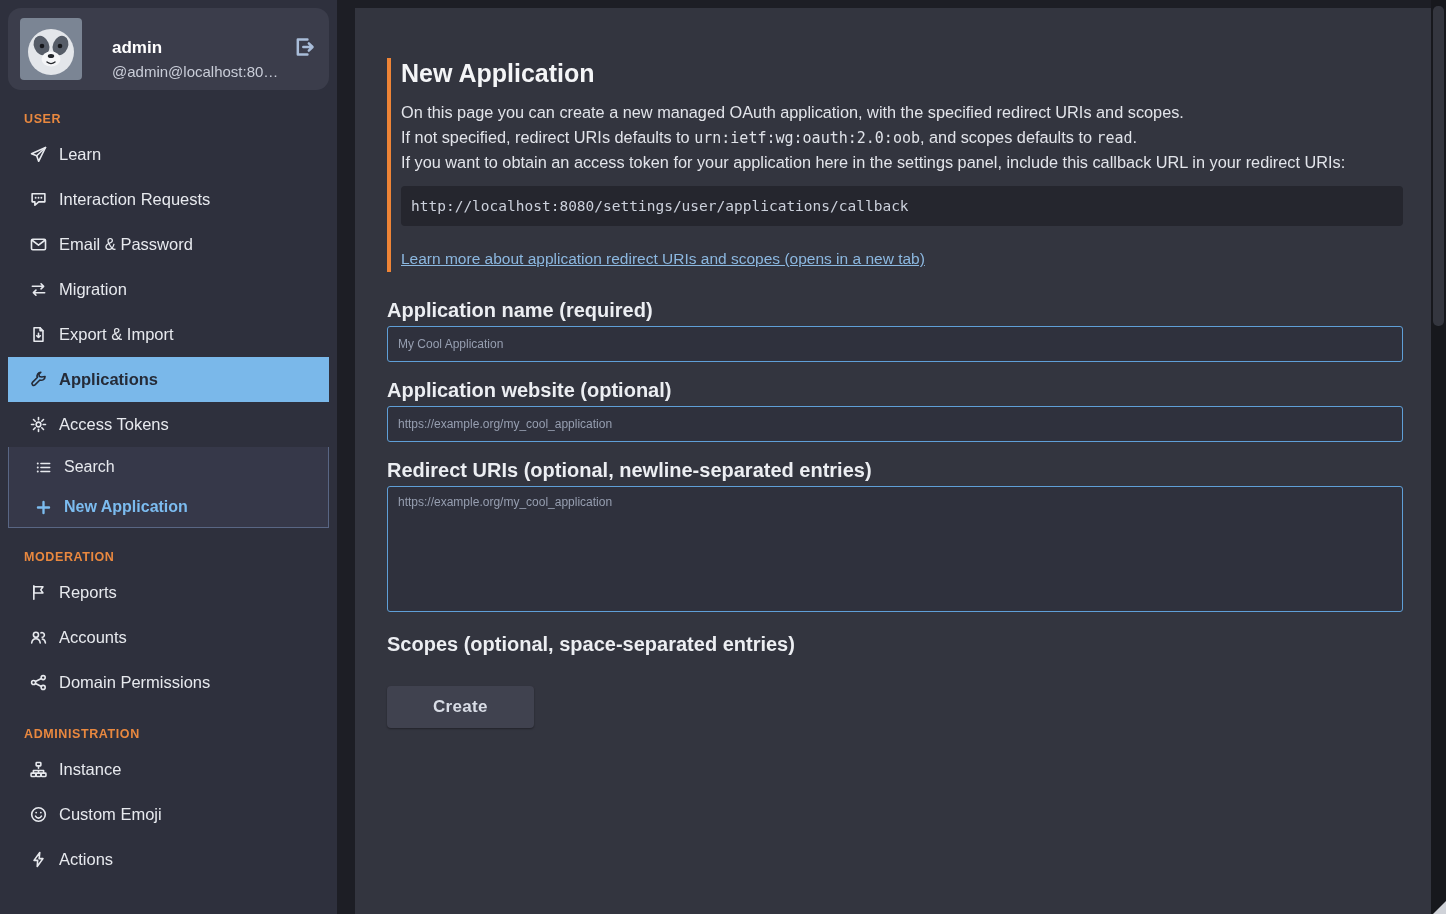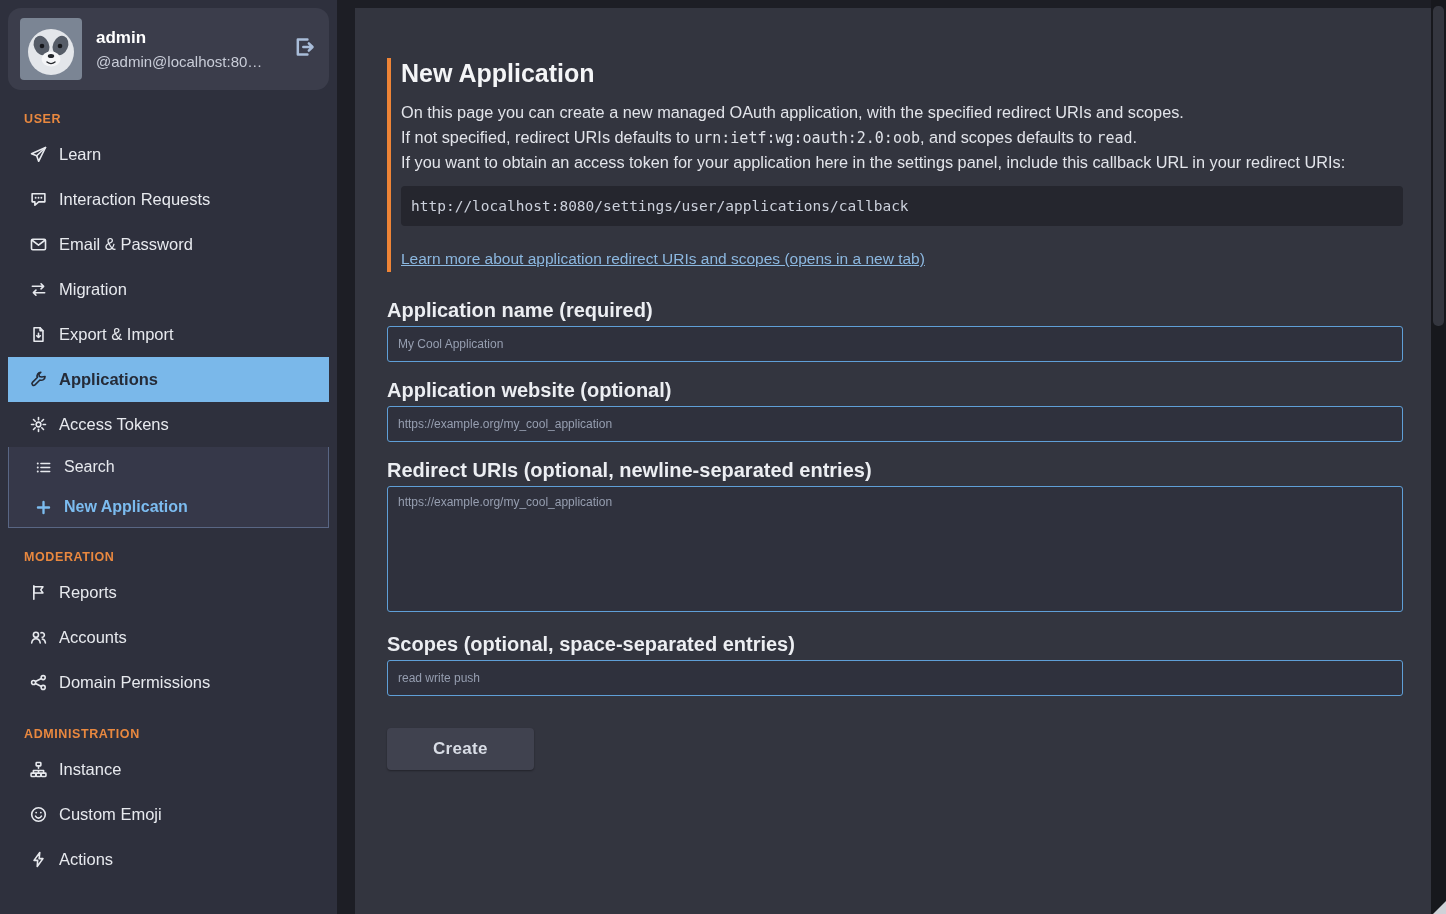--- a/index.html
+++ b/index.html
@@ -10,21 +10,21 @@
     color:#e7e9ee;
     position:relative;
   }
   
   .sidebar {
     position:absolute; left:0; top:0; width:337px; height:914px;
     background:#2e303d; padding:8px; overflow:hidden;
   }
   .user-card {
     background:#3b3d4b; border-radius:13px; height:82px;
-    display:flex; align-items:center; gap:14px; padding:10px 12px;
+    display:flex; align-items:flex-end; gap:30px; padding:10px 12px;
     position:relative; cursor:pointer;
   }
   .avatar { width:62px; height:62px; border-radius:4px; overflow:hidden; flex:none; }
   .avatar svg { display:block; }
   .user-name { font-size:17px; font-weight:700; color:#ffffff; margin-bottom:5px; }
   .user-handle { font-size:15px; color:#c9cdd8; }
   .logout { position:absolute; right:14px; top:50%; transform:translateY(-50%); color:#a9bdd9; }
   .logout svg { width:22px; height:22px; fill:none; stroke:currentColor; stroke-width:1.8; stroke-linecap:round; stroke-linejoin:round; }
 
   .section-header {
@@ -294,21 +294,20 @@
     <div class="field">
       <label>Application website (optional)</label>
       <input type="text" placeholder="https://example.org/my_cool_application" style="">
     </div>
     <div class="field">
       <label>Redirect URIs (optional, newline-separated entries)</label>
       <textarea placeholder="https://example.org/my_cool_application" style=""></textarea>
     </div>
     <div class="field">
       <label>Scopes (optional, space-separated entries)</label>
-      <input type="text" placeholder="read write push" style="">
     </div>
     <button class="create-btn" type="submit">Create</button>
   </form>
 
 </main>
 
 <div class="vscroll">
   <div class="thumb"></div>
 </div>
 <div class="corner"></div>

